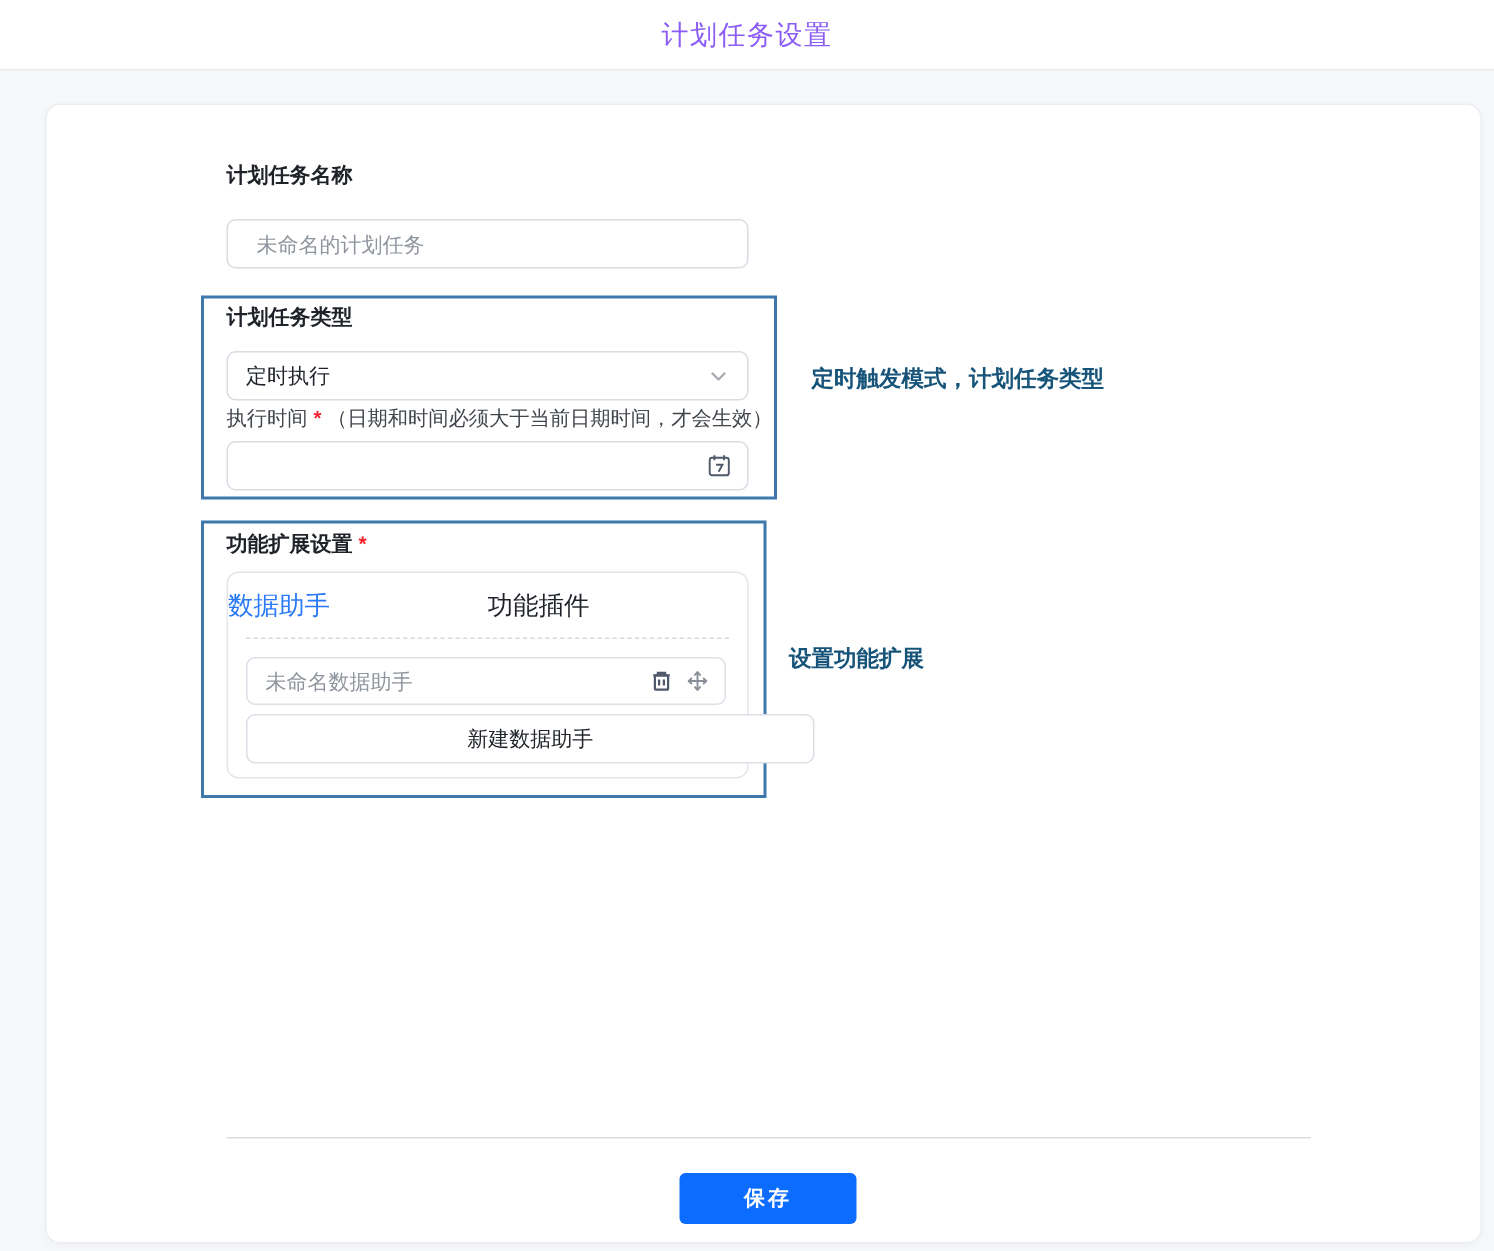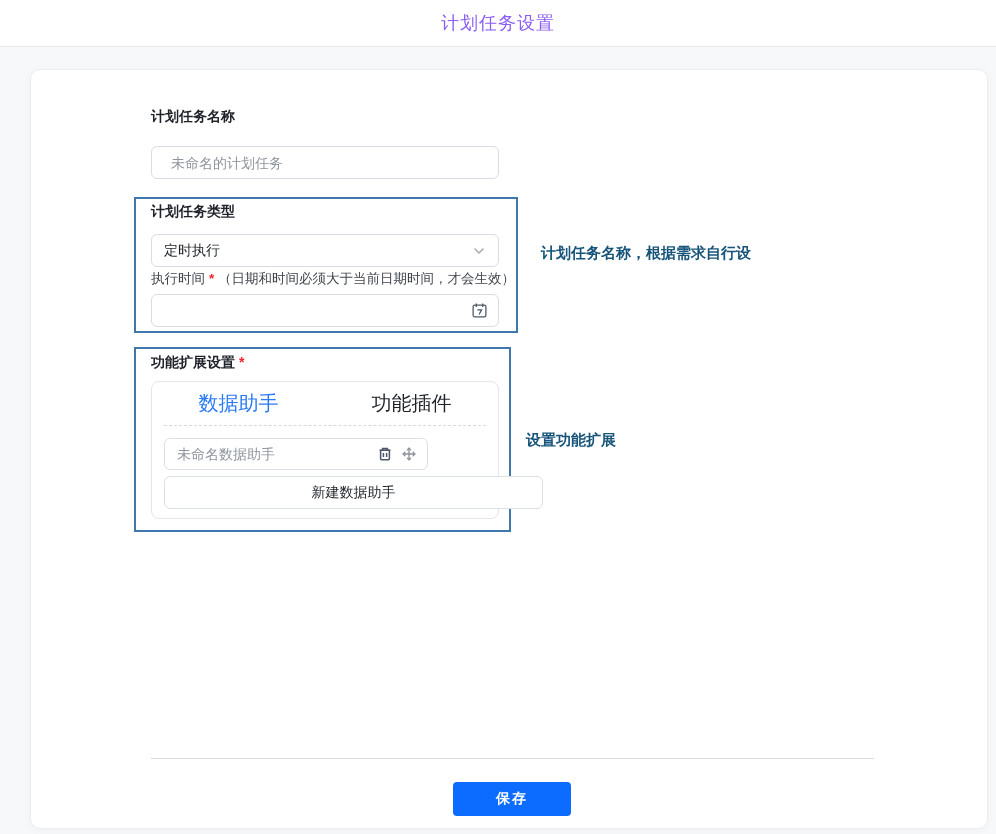--- a/index.html
+++ b/index.html
@@ -80,25 +80,25 @@
   }
   .icon-btn { display: inline-flex; align-items: center; justify-content: center; cursor: pointer; background: none; border: none; padding: 0; }
 
   
   .lbl-extension { left: 120px; top: 284px; }
   .inner-card {
     position: absolute; left: 120px; top: 311px; width: 348px; height: 138px;
     border: 1px solid #e4e6ea; border-radius: 8px; background: #fff;
   }
   .tabs { display: flex; height: 43px; align-items: center; }
-  .tab { flex: 1; text-align: center; font-size: 20px; color: #1f2329; cursor: pointer; }
+  .tab { flex: 1; text-align: left; font-size: 17px; color: #1f2329; cursor: pointer; }
   .tab.active { color: #2a7af5; }
   .tab-divider { border-top: 1px dashed #d5d8dd; margin: 0 12px; }
   .item-row {
-    position: absolute; left: 12px; top: 56px; width: 264px; height: 32px;
+    position: absolute; left: 12px; top: 56px; width: 320px; height: 32px;
     border: 1px solid #dcdfe6; border-radius: 6px; background: #fff;
     display: flex; align-items: center; padding: 0 10px 0 12px; gap: 8px;
   }
   .item-row input {
     flex: 1; min-width: 0; border: none; outline: none; font-size: 14px; color: #1f2329;
     font-family: "Liberation Sans", sans-serif; background: transparent;
   }
   .item-row input::placeholder { color: #8f959e; opacity: 1; }
   .add-btn {
     position: absolute; left: 12px; top: 94px; width: 379px; height: 33px;
@@ -150,21 +150,21 @@
     <span class="icon-btn">
       <svg width="17" height="17" viewBox="0 0 16 16" fill="none" stroke="#4e5969" stroke-width="1.2">
         <rect x="2" y="3" width="12" height="11" rx="1.5"></rect>
         <line x1="5" y1="1.4" x2="5" y2="4.6"></line>
         <line x1="11" y1="1.4" x2="11" y2="4.6"></line>
         <path d="M6 7.4h4l-2.4 4.4"></path>
       </svg>
     </span>
   </div>
 
-  <div class="anno-text anno-text-1">计划任务名称，根据需求自行设</div>
+  <div class="anno-text anno-text-1">定时触发模式，计划任务类型</div>
 
   <div class="anno-box anno-box-2"></div>
 
   <div class="field-label lbl-extension">
     <span>功能扩展设置</span><span class="req">*</span>
   </div>
 
   <div class="inner-card">
     <div class="tabs">
       <div class="tab active">数据助手</div>

